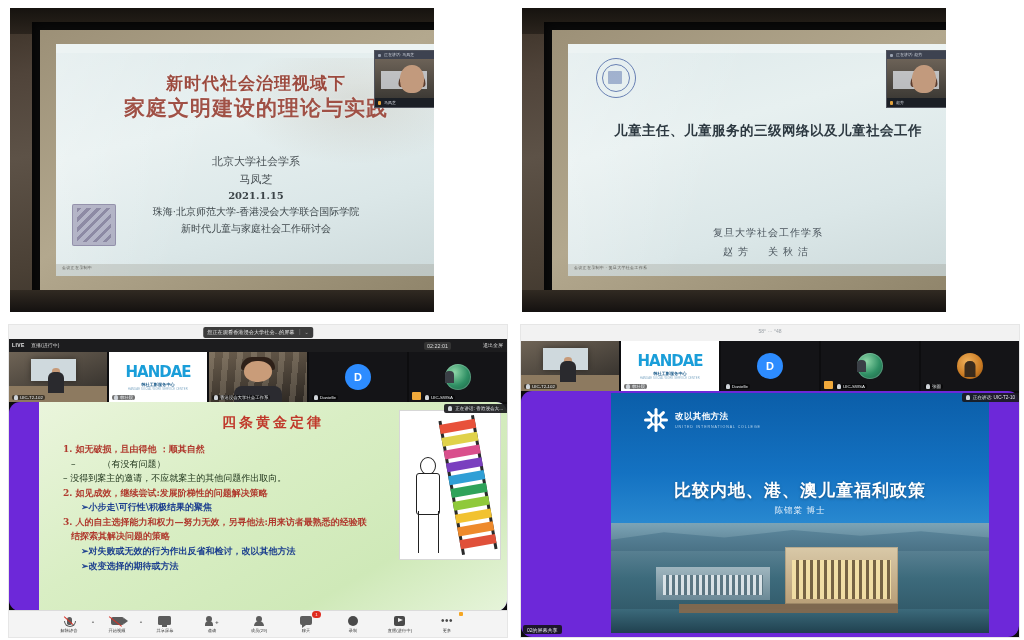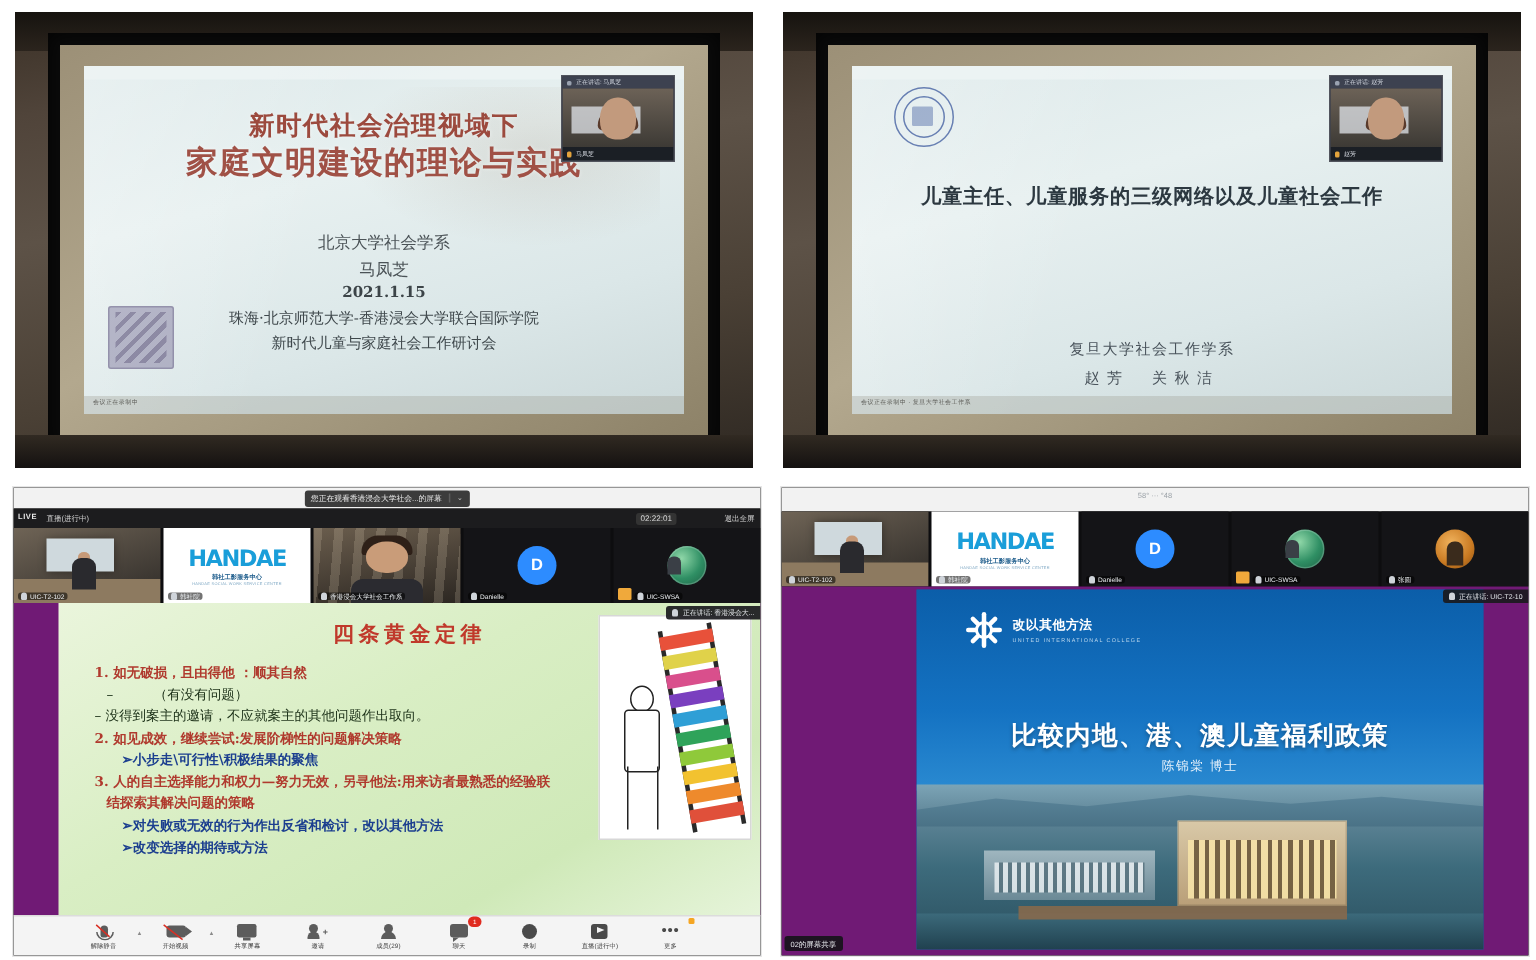--- a/index.html
+++ b/index.html
@@ -1,21 +1,21 @@
 <!DOCTYPE html>
 <html><head>
 <meta charset="utf-8">
 <style>
   html,body{margin:0;padding:0;background:#ffffff;}
   body{width:1024px;height:640px;overflow:hidden;font-family:"Liberation Sans","DejaVu Sans",sans-serif;}
   .collage{position:relative;width:1024px;height:640px;background:#ffffff;display:grid;grid-template-columns:512px 512px;grid-template-rows:320px 320px;}
   .cell{position:relative;overflow:hidden;background:#fff;}
 
   
-  .room{position:absolute;left:10px;top:8px;width:492px;height:304px;
+  .room{position:absolute;left:10px;top:8px;width:424px;height:304px;
         background:linear-gradient(170deg,#3a3026 0%,#50443a 18%,#5d5247 40%,#4a4035 70%,#2e2822 100%);
         overflow:hidden;}
   .room:before{content:"";position:absolute;left:0;top:0;right:0;height:26px;
         background:linear-gradient(180deg,#16130f,#2b241d);}
   .room:after{content:"";position:absolute;left:0;bottom:0;right:0;height:22px;
         background:linear-gradient(0deg,#141110,#312a22);}
   .frame{position:absolute;left:22px;top:14px;width:448px;height:278px;background:#0b0b0b;
          box-shadow:0 0 14px rgba(0,0,0,.8) inset;}
   .mat{position:absolute;left:8px;top:8px;right:8px;bottom:8px;
        background:linear-gradient(150deg,#9c9077,#b3a88e 45%,#8d8268);}
@@ -136,21 +136,21 @@
   .t-orange .circ{width:26px;height:26px;border-radius:50%;
         background:radial-gradient(circle at 40% 34%,#f0b25c,#c97a22 60%,#8c4f12);position:relative;}
   .t-orange .circ:after{content:"";position:absolute;left:50%;top:30%;transform:translateX(-50%);
         width:11px;height:16px;background:#3a2b1c;border-radius:5px 5px 0 0;}
 
   .z-speakbadge{position:absolute;right:0;display:flex;align-items:center;gap:3px;
         background:rgba(26,26,30,.92);border-radius:2px 0 0 2px;padding:2px 4px;z-index:6;}
   .z-speakbadge .mic{width:4px;height:5px;background:#cfd4da;border-radius:2px 2px 1px 1px;}
   .z-speakbadge span{font-size:4.6px;color:#e3e6ea;white-space:nowrap;}
 
-  .z-stage{position:absolute;left:0;right:0;background:#701a75;overflow:hidden;}
+  .z-stage{position:absolute;left:0;right:0;background:#6d28d9;overflow:hidden;border-radius:11px;}
 
   
   .gslide{position:absolute;left:0;top:0;right:0;bottom:0;
           background:linear-gradient(150deg,#eaf5dc,#d9eec4 40%,#cfe9b8 75%,#e6f4da);}
   .gslide .ghead{position:absolute;left:0;right:0;top:12px;text-align:center;
           font-family:"DejaVu Serif","Liberation Serif",serif;font-size:14px;font-weight:700;color:#c0392b;
           letter-spacing:3px;}
   .gslide .gbody{position:absolute;left:24px;top:40px;right:110px;
           font-family:"DejaVu Serif","Liberation Serif",serif;color:#1f2d1a;font-size:9px;line-height:1.62;}
   .gslide .gbody .r{color:#b03a2e;font-weight:700;}

